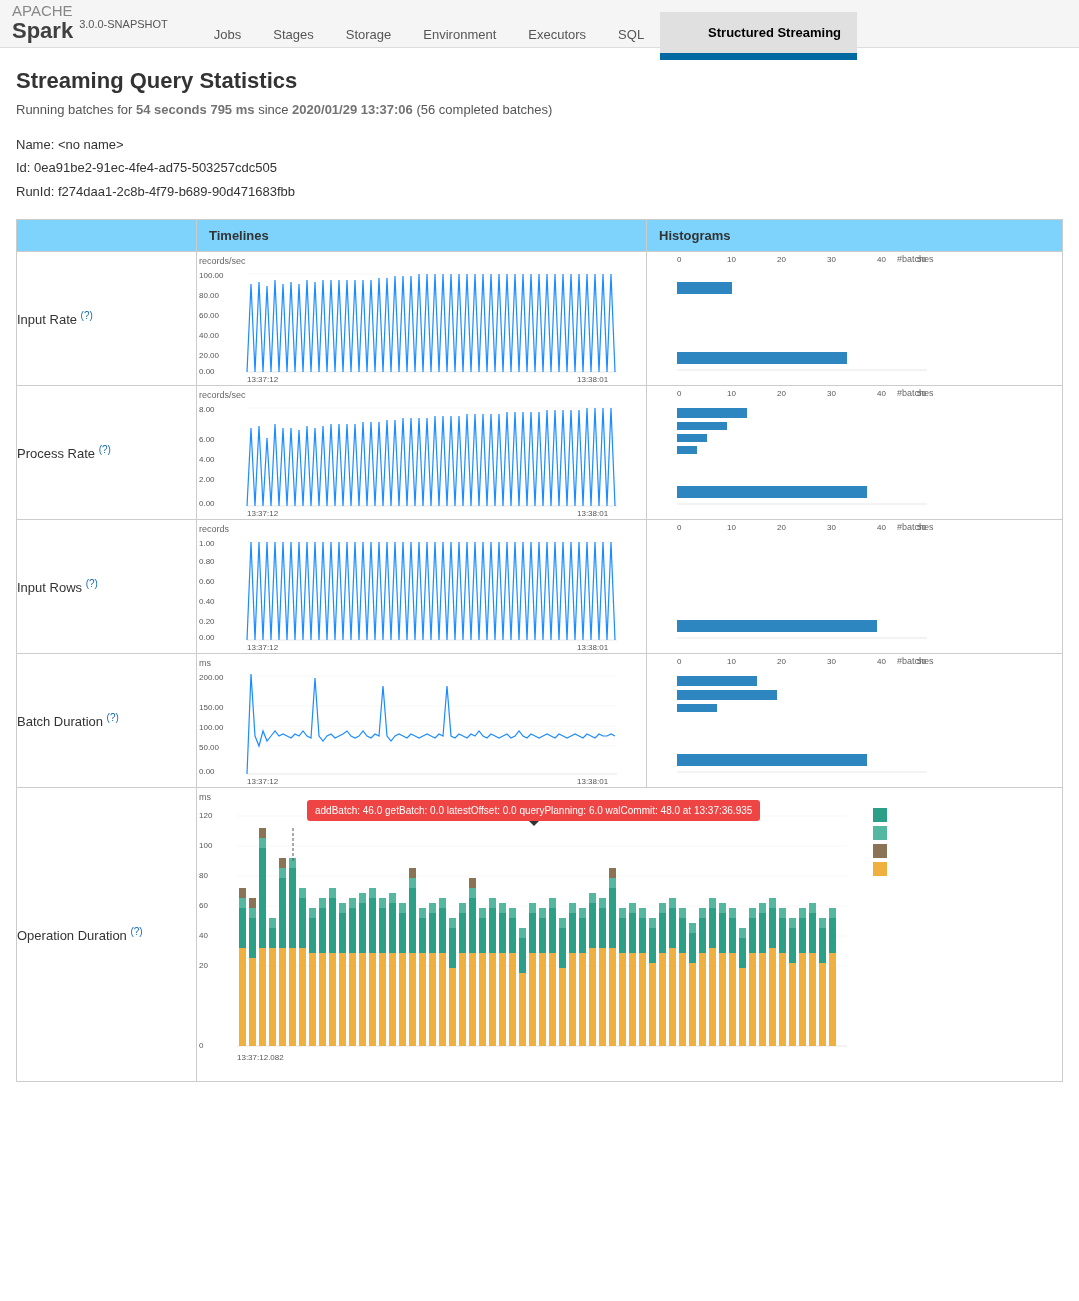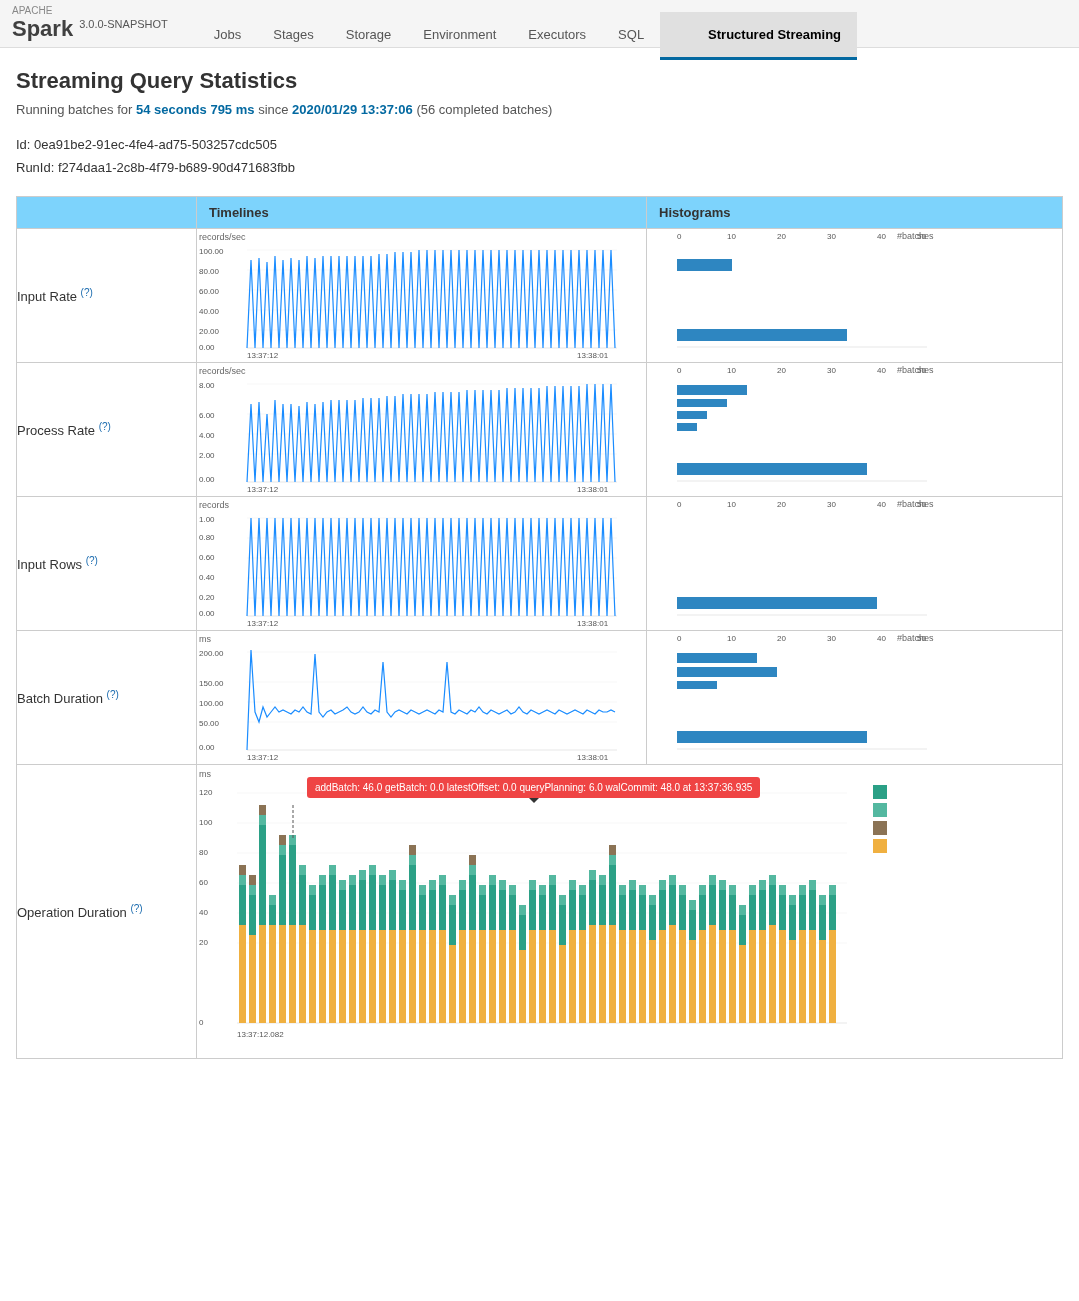--- a/index.html
+++ b/index.html
@@ -5,36 +5,36 @@
     * { box-sizing: border-box; margin: 0; padding: 0; }
     body { font-family: Arial, sans-serif; font-size: 13px; background: #fff; color: #333; }
 
     
     .nav-bar {
       display: flex; align-items: center; height: 48px;
       background: #f5f5f5; border-bottom: 1px solid #ddd; padding: 0 12px;
     }
     .nav-logo { display: flex; align-items: center; margin-right: 30px; }
     .nav-logo .spark-text { font-size: 22px; font-weight: bold; color: #404040; }
-    .nav-logo .apache-text { font-size: 10px; color: #888; display: block; line-height: 1; }
+    .nav-logo .apache-text { font-size: 15px; color: #888; display: block; line-height: 1; }
     .nav-logo .version { font-size: 11px; color: #555; margin-left: 6px; }
     .nav-links { display: flex; gap: 0; }
     .nav-link {
       padding: 0 16px; height: 48px; display: flex; align-items: center;
       cursor: pointer; color: #555; text-decoration: none; font-size: 13px;
       border-bottom: 3px solid transparent;
       margin-top: 24px;
     }
-    .nav-link.active { background: #e0e0e0; color: #000; font-weight: bold; border-bottom: 3px solid #0369a1; padding-left: 48px; }
+    .nav-link.active { background: #e0e0e0; color: #000; font-weight: bold; border-bottom: 7px solid #0369a1; padding-left: 48px; }
 
     
     .content { padding: 20px 16px; }
     .page-title { font-size: 22px; font-weight: bold; margin-bottom: 8px; }
     .subtitle { font-size: 13px; color: #555; margin-bottom: 16px; }
-    .subtitle strong { font-weight: bold; color: #0369a1; }
+    .subtitle strong { font-weight: bold; color: #737373; }
     .meta-block { margin-bottom: 16px; line-height: 1.8; font-size: 13px; }
 
     
     .stats-table {
       width: 100%; border-collapse: collapse;
       border: 1px solid #ccc; margin-top: 8px;
     }
     .stats-table th {
       background: #7dd3fc; border: 1px solid #ccc;
       padding: 8px 12px; text-align: left; font-weight: bold; font-size: 13px;
@@ -79,20 +79,21 @@
 <div class="content">
   <h1 class="page-title">Streaming Query Statistics</h1>
   <p class="subtitle">
     <span>Running batches for </span>
     <strong>54 seconds 795 ms</strong>
     <span> since </span>
     <strong>2020/01/29 13:37:06</strong>
     <span> (56 completed batches)</span>
   </p>
   <div class="meta-block">
+    <div><span>Name:</span> <span>&lt;no name&gt;</span></div>
     <div><span>Id:</span> <span>0ea91be2-91ec-4fe4-ad75-503257cdc505</span></div>
     <div><span>RunId:</span> <span>f274daa1-2c8b-4f79-b689-90d471683fbb</span></div>
   </div>
 
   <table class="stats-table">
     <thead>
       <tr>
         <th></th>
         <th>Timelines</th>
         <th>Histograms</th>

